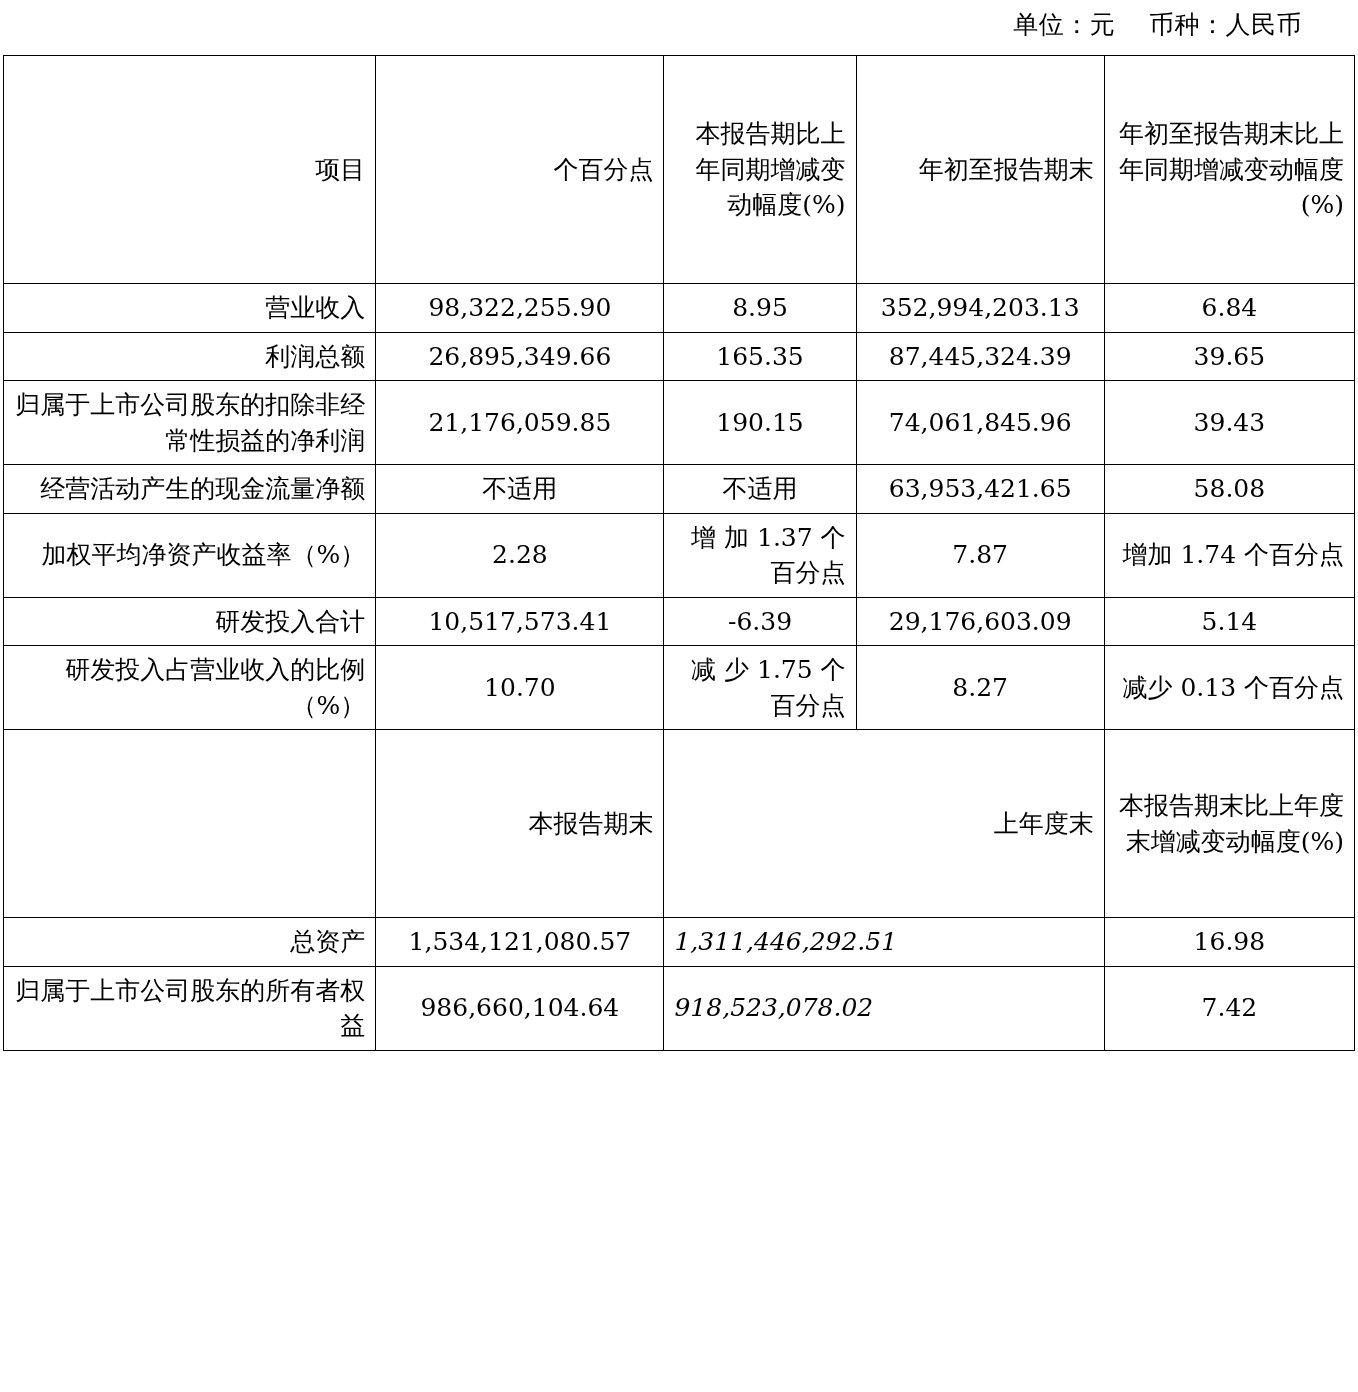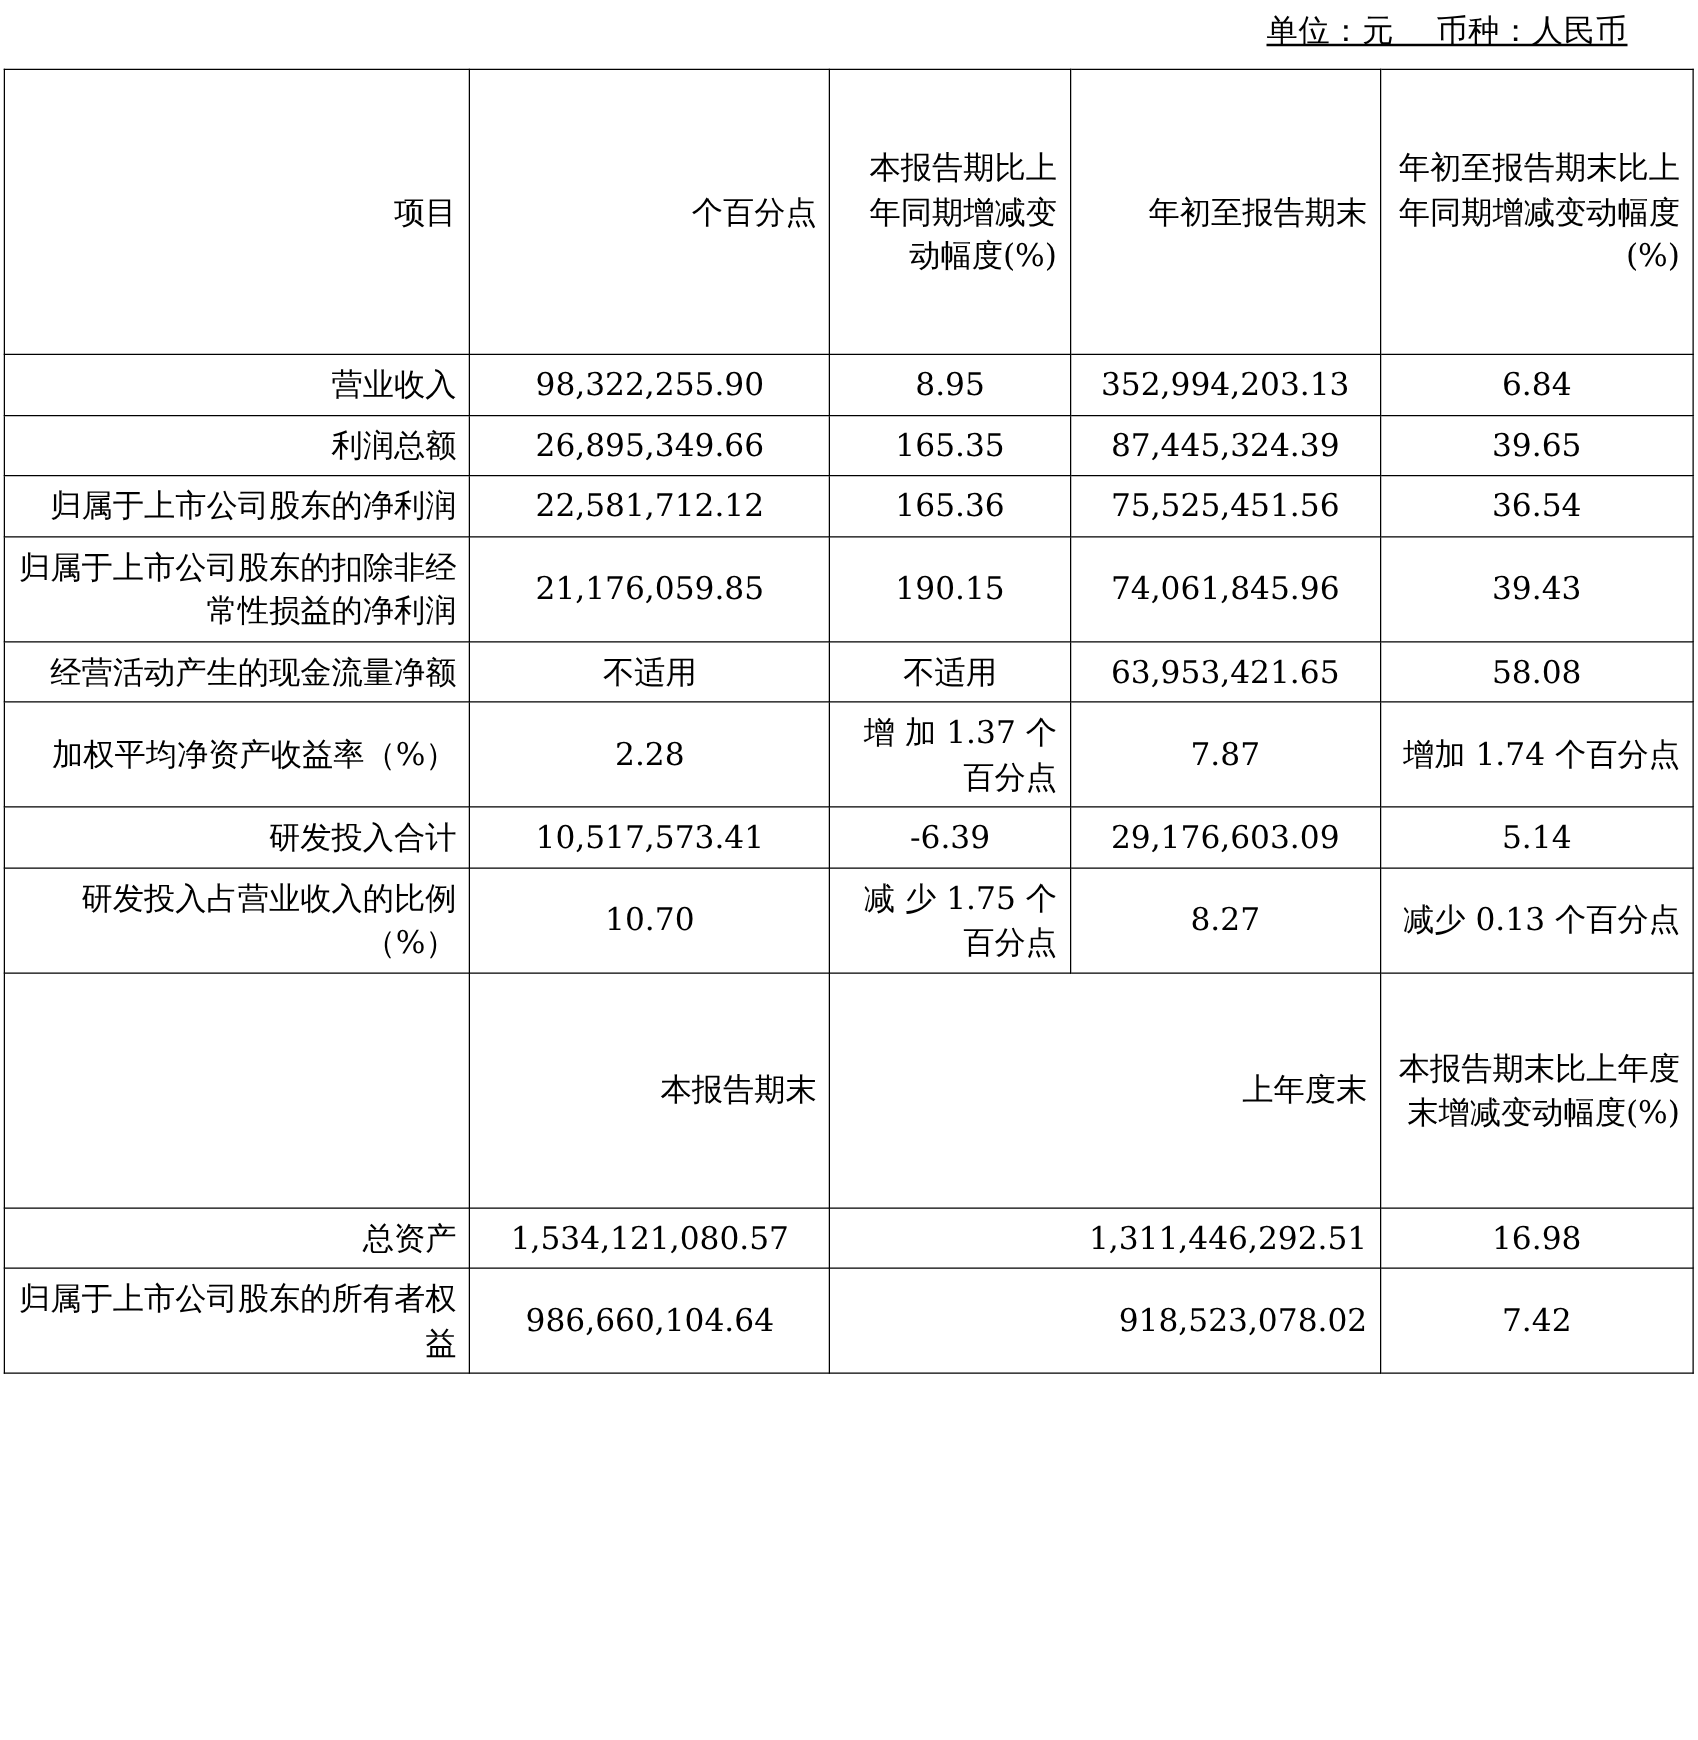--- a/index.html
+++ b/index.html
@@ -18,21 +18,20 @@
     width: 1358px;
     box-sizing: border-box;
     padding: 0 2px;
   }
   .unit-line {
     text-align: right;
     font-size: 25px;
     padding: 8px 54px 14px 0;
     white-space: pre;
     letter-spacing: 0.5px;
-    text-decoration: underline;
   }
   table.fin {
     border-collapse: collapse;
     table-layout: fixed;
     width: 1352px;
     margin: 0 auto;
     font-size: 25px;
   }
   table.fin td {
     border: 1.5px solid #000000;
@@ -41,21 +40,21 @@
     line-height: 1.42;
   }
   .c-item   { width: 372px; }
   .c-cur    { width: 288px; }
   .c-pct    { width: 192px; }
   .c-ytd    { width: 248px; }
   .c-ytdpct { width: 250px; }
 
   td.label { text-align: right; }
   td.num   { text-align: center; padding-right: 14px; }
-  td.ctr   { text-align: right; }
+  td.ctr   { text-align: left; font-style: italic; }
 
   .hdr td {
     text-align: right;
     vertical-align: middle;
     line-height: 1.5;
   }
   .hdr-tall td { height: 215px; }
   .sec td { height: 175px; }
   .wrap-lbl { line-height: 1.45; }
   .hdr-cell-left { text-align: left; }
@@ -94,27 +93,20 @@
       </tr>
 
       <tr>
         <td class="label">利润总额</td>
         <td class="num">26,895,349.66</td>
         <td class="num">165.35</td>
         <td class="num">87,445,324.39</td>
         <td class="num">39.65</td>
       </tr>
 
-      <tr>
-        <td class="label wrap-lbl">归属于上市公司股东的净利润</td>
-        <td class="num">22,581,712.12</td>
-        <td class="num">165.36</td>
-        <td class="num">75,525,451.56</td>
-        <td class="num">36.54</td>
-      </tr>
 
       <tr>
         <td class="label wrap-lbl">归属于上市公司股东的扣除非经常性损益的净利润</td>
         <td class="num">21,176,059.85</td>
         <td class="num">190.15</td>
         <td class="num">74,061,845.96</td>
         <td class="num">39.43</td>
       </tr>
 
       <tr>

